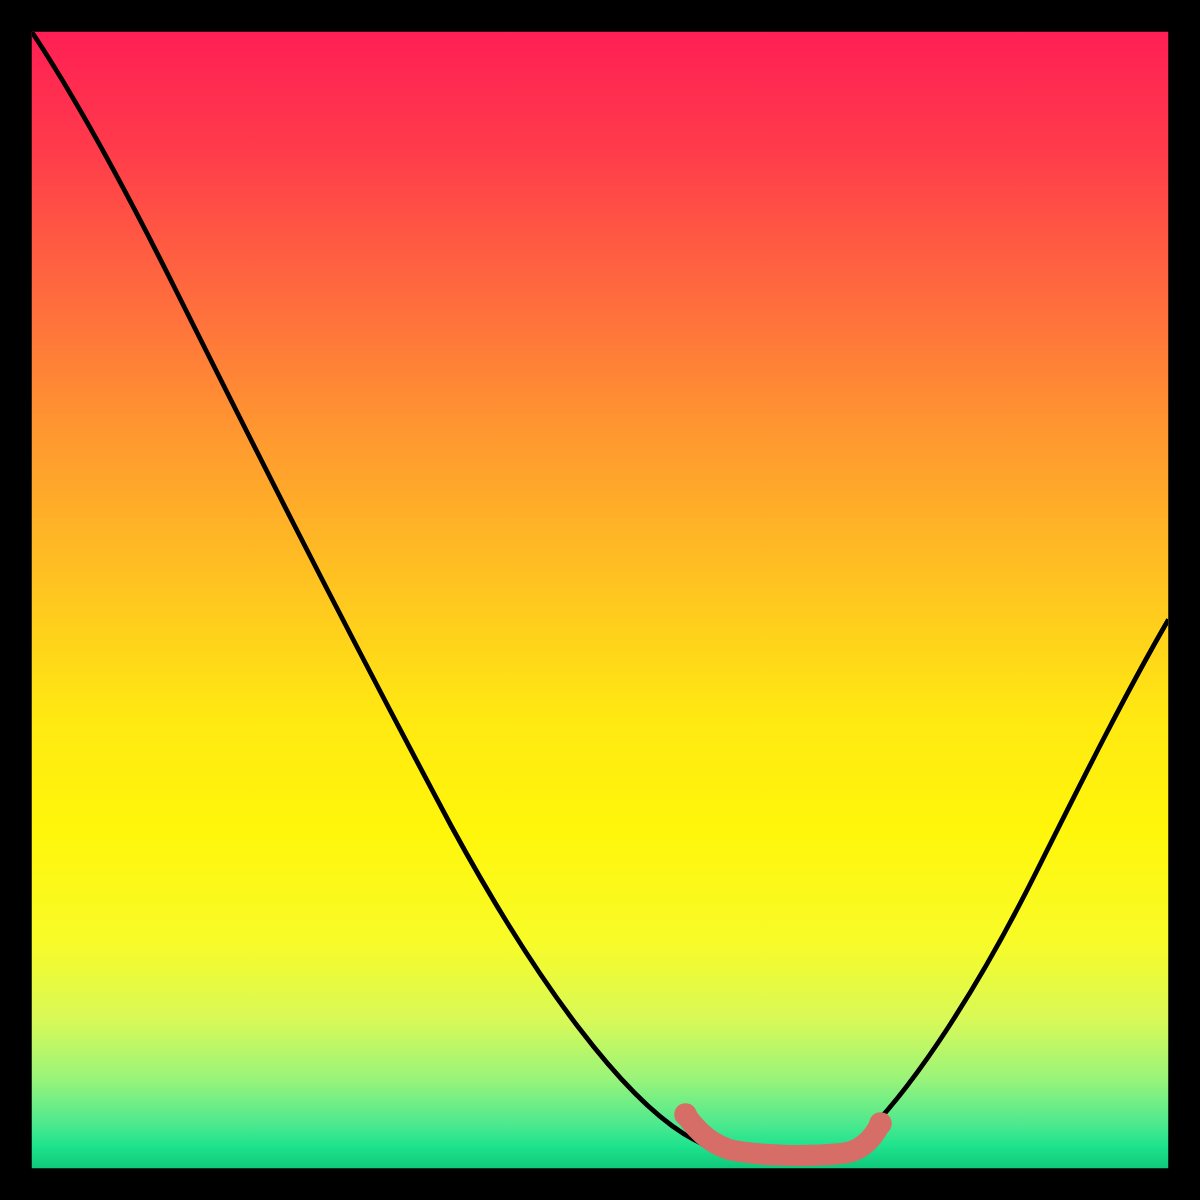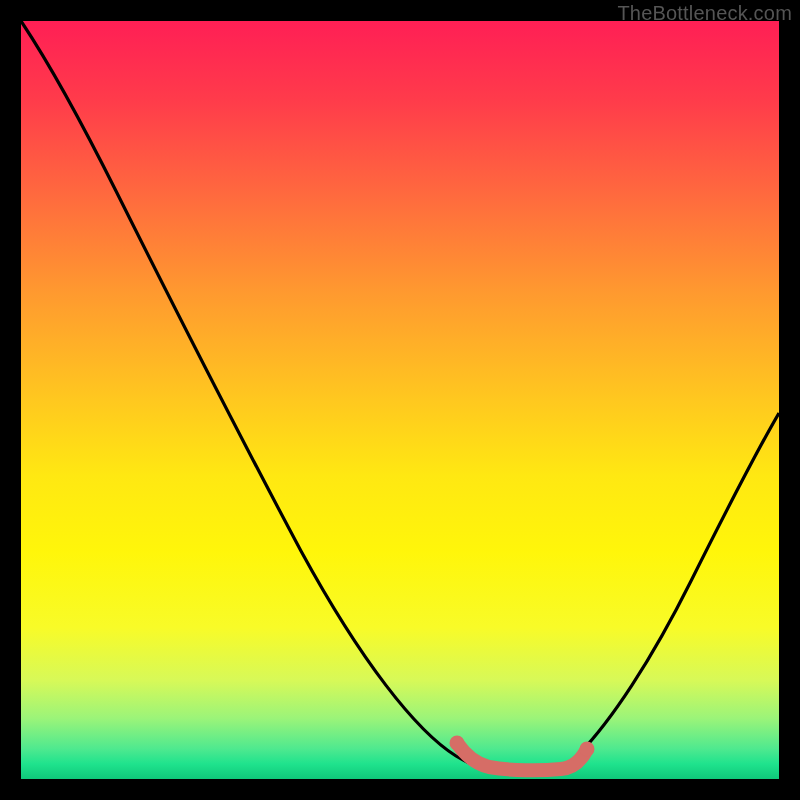--- a/index.html
+++ b/index.html
@@ -82,14 +82,13 @@
 
       <path d="M 436 722
                C 445 735, 455 743, 468 746
                C 490 750, 520 750, 540 748
                C 552 747, 560 740, 566 728" fill="none" stroke="#d66d66" stroke-width="14" stroke-linecap="round" stroke-linejoin="round"></path>
       <circle cx="436" cy="722" r="7.5" fill="#d66d66"></circle>
       <circle cx="566" cy="728" r="7.5" fill="#d66d66"></circle>
     </svg>
   </div>
 
-  <div class="attrib">TheBottleneck.com</div>
 </div>
 
 </body></html>

